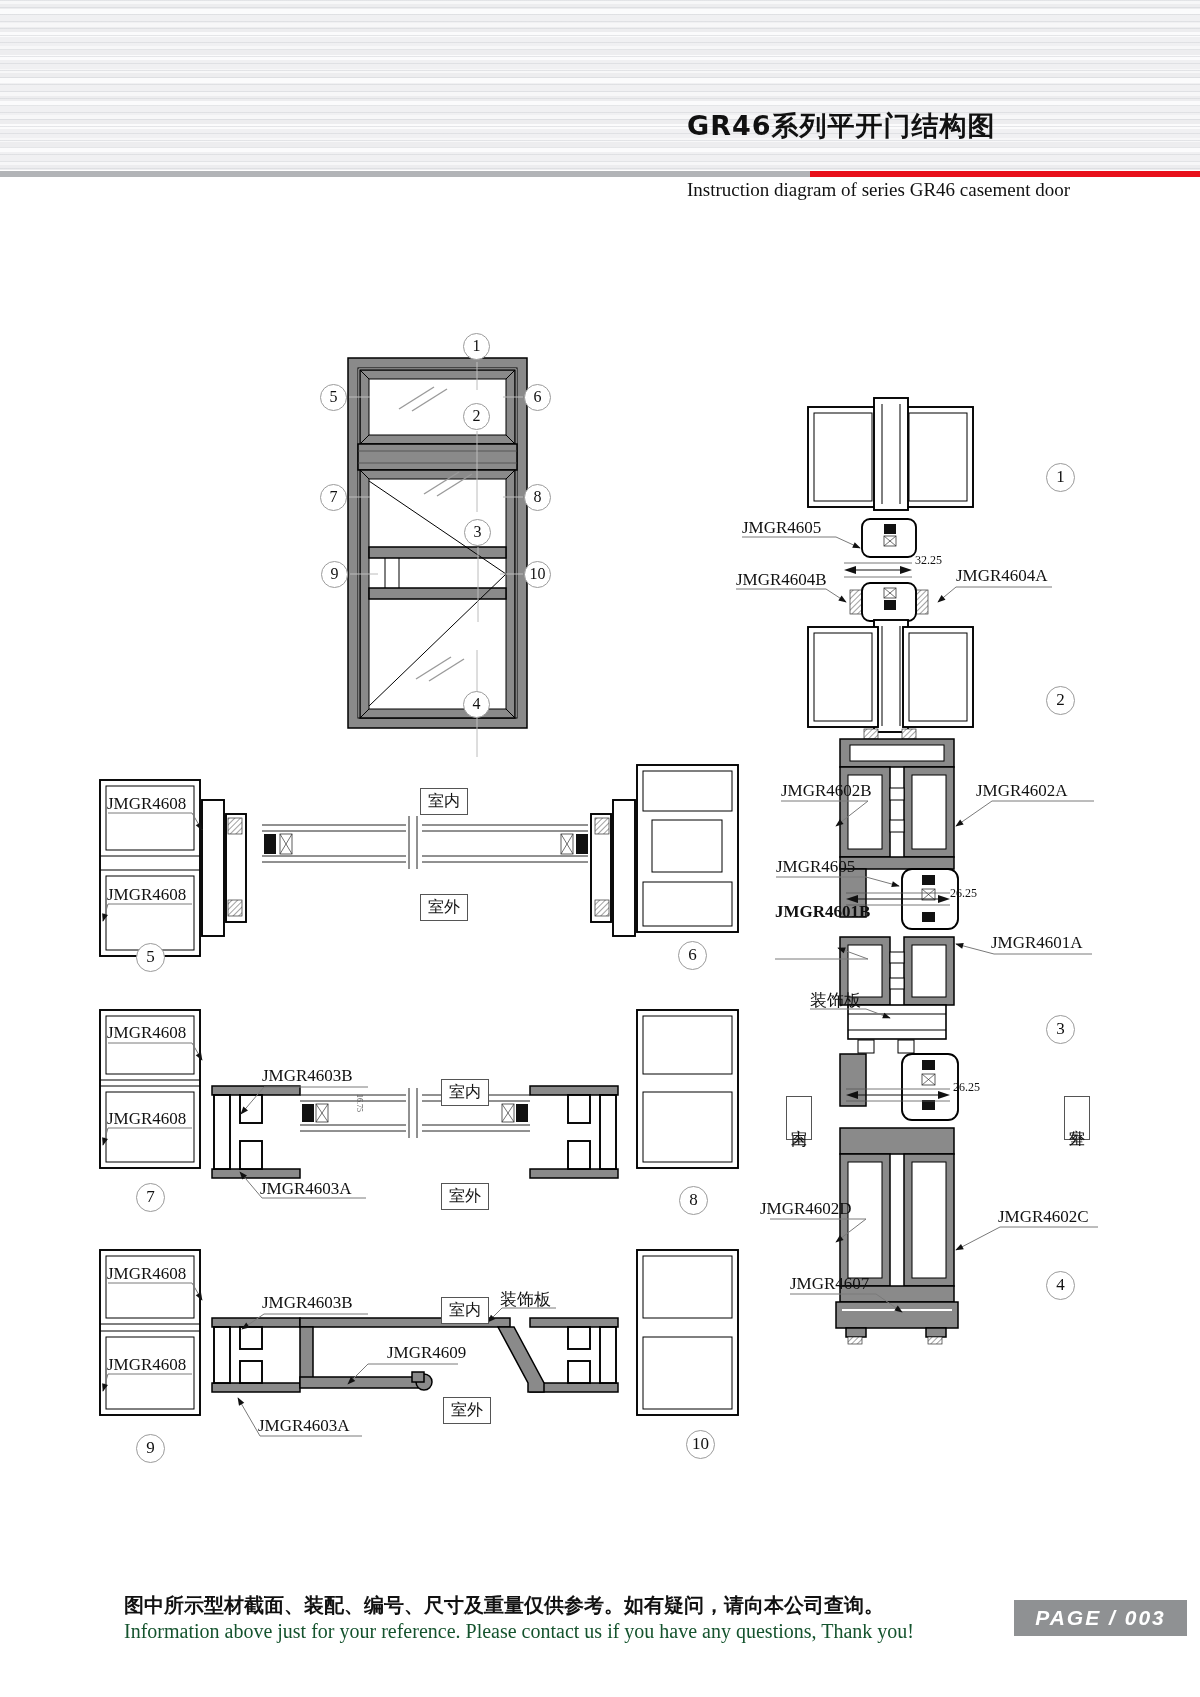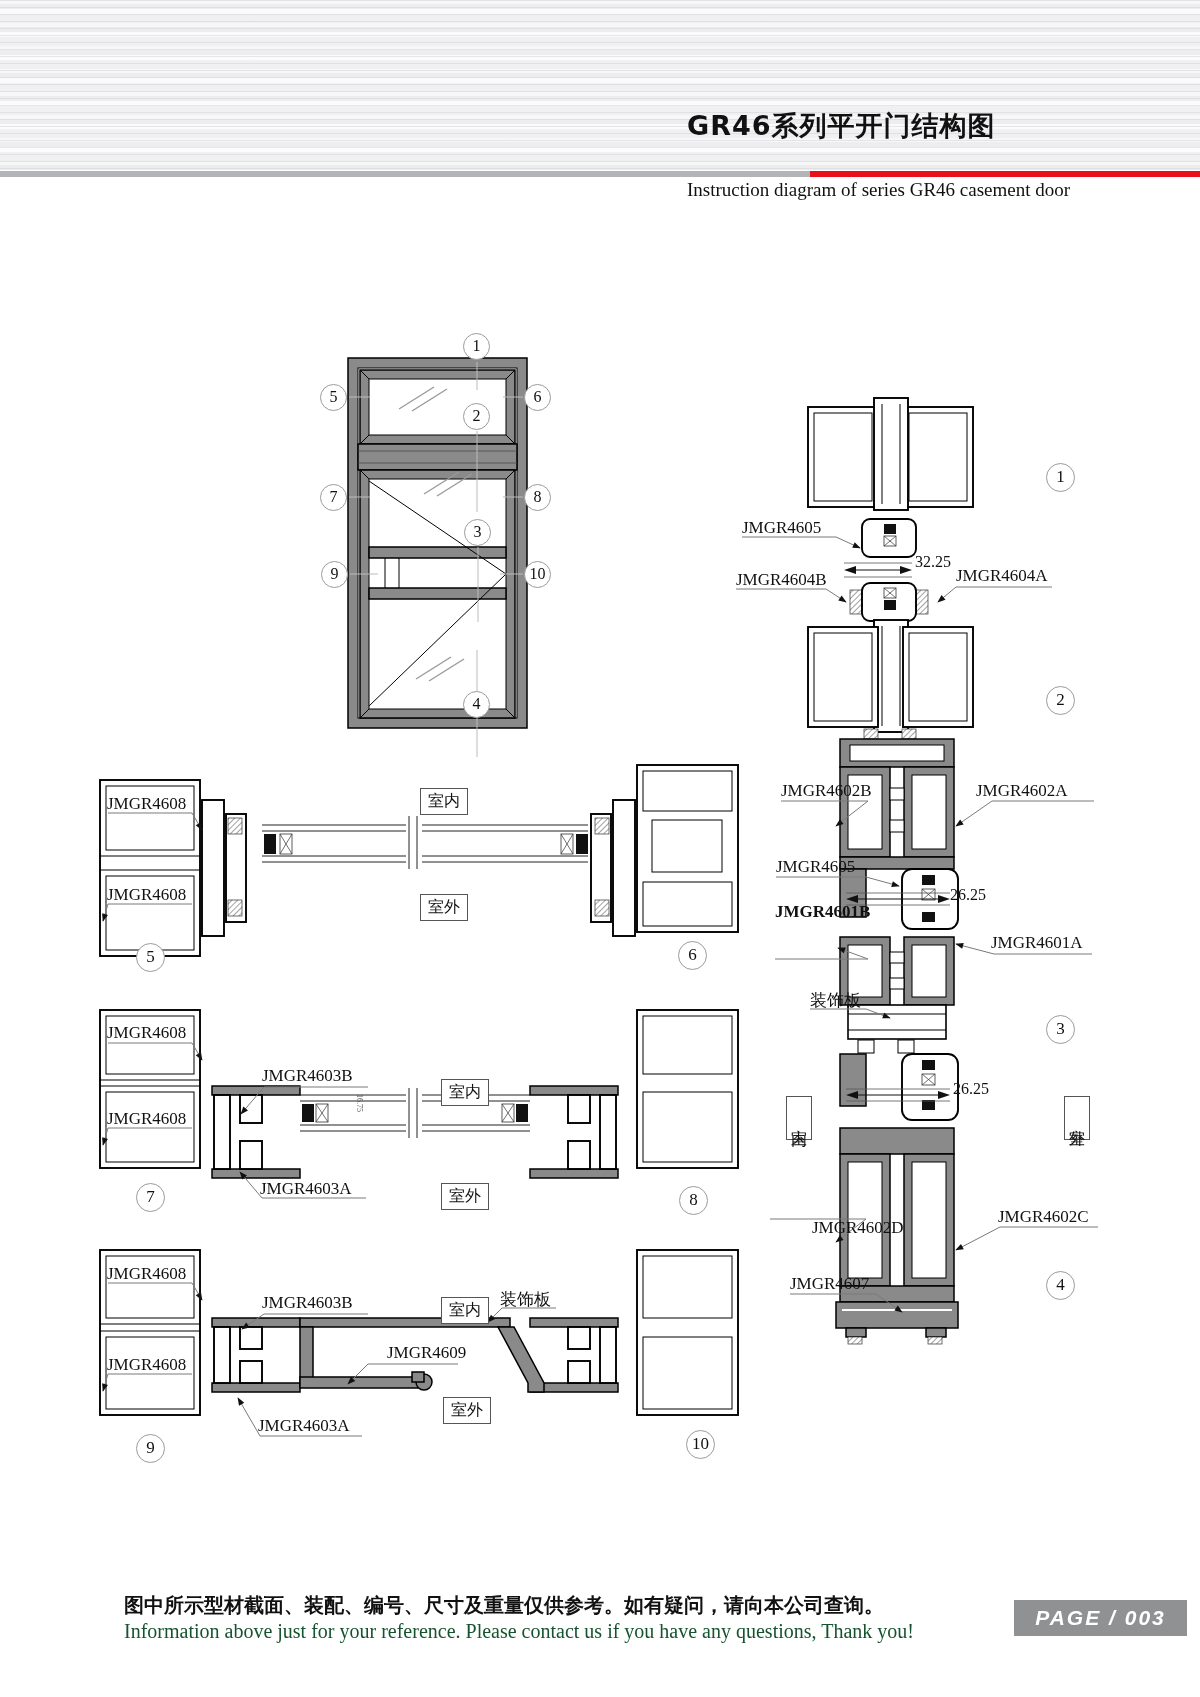--- a/index.html
+++ b/index.html
@@ -12,21 +12,21 @@
       repeating-linear-gradient(180deg, #f7f7f8 0 4px, #ededef 4px 9px, #fbfbfc 9px 14px, #f0f0f2 14px 23px);}
   .hdr-title-zh{position:absolute;left:687px;top:108px;font-size:27px;font-weight:bold;
     color:#111;font-family:"DejaVu Sans","Liberation Sans",sans-serif;letter-spacing:1px;white-space:nowrap;}
   .hdr-title-en{position:absolute;left:687px;top:143px;font-size:19px;color:#111;
     font-family:"Liberation Serif",serif;white-space:nowrap;margin-top:36px;}
   .hdr-rule-gray{position:absolute;left:0;top:171px;width:810px;height:6px;background:#b2b4b7;}
   .hdr-rule-red{position:absolute;left:810px;top:171px;width:390px;height:6px;background:#e8101a;}
   
   .plabel{position:absolute;font-size:17px;color:#111;white-space:nowrap;
     font-family:"Liberation Serif",serif;}
-  .dimtext{position:absolute;font-size:16px;color:#111;white-space:nowrap;
+  .dimtext{position:absolute;font-size:12px;color:#111;white-space:nowrap;
     font-family:"Liberation Serif",serif;}
   .tinydim{position:absolute;font-size:8px;color:#555;transform:rotate(90deg);
     transform-origin:left top;font-family:"Liberation Serif",serif;}
   .roombox{position:absolute;border:1px solid #555;background:#fff;color:#111;
     font-size:16px;text-align:center;font-family:"DejaVu Sans",sans-serif;
     display:flex;align-items:center;justify-content:center;}
   .roombox.h{width:46px;height:25px;}
   .roombox.v{width:24px;height:42px;writing-mode:vertical-rl;letter-spacing:2px;line-height:24px;}
   .callout{position:absolute;width:27px;height:27px;border:1.5px solid #9b9b9b;border-radius:50%;
     background:#fff;color:#111;font-size:17px;line-height:26px;text-align:center;
@@ -410,21 +410,21 @@
 <div class="plabel" style="left:736px;top:570px;">JMGR4604B</div>
 <div class="plabel" style="left:956px;top:566px;">JMGR4604A</div>
 <div class="plabel" style="left:781px;top:781px;">JMGR4602B</div>
 <div class="plabel" style="left:976px;top:781px;">JMGR4602A</div>
 <div class="plabel" style="left:776px;top:857px;">JMGR4605</div>
 <div class="dimtext" style="left:950px;top:886px;">26.25</div>
 <div class="plabel" style="left:775px;top:902px;font-weight:bold;">JMGR4601B</div>
 <div class="plabel" style="left:991px;top:933px;">JMGR4601A</div>
 <div class="plabel" style="left:810px;top:989px;font-family:'DejaVu Sans',sans-serif;">装饰板</div>
 <div class="dimtext" style="left:953px;top:1080px;">26.25</div>
-<div class="plabel" style="left:812px;top:1199px;margin-top:19px;">JMGR4602D</div>
+<div class="plabel" style="left:760px;top:1199px;">JMGR4602D</div>
 <div class="plabel" style="left:998px;top:1207px;">JMGR4602C</div>
 <div class="plabel" style="left:790px;top:1274px;text-align:right;">JMGR4607</div>
 
 <div class="plabel" style="left:107px;top:794px;">JMGR4608</div>
 <div class="plabel" style="left:107px;top:885px;">JMGR4608</div>
 <div class="plabel" style="left:107px;top:1023px;">JMGR4608</div>
 <div class="plabel" style="left:107px;top:1109px;">JMGR4608</div>
 <div class="plabel" style="left:107px;top:1264px;">JMGR4608</div>
 <div class="plabel" style="left:107px;top:1355px;">JMGR4608</div>
 <div class="plabel" style="left:262px;top:1066px;">JMGR4603B</div>

